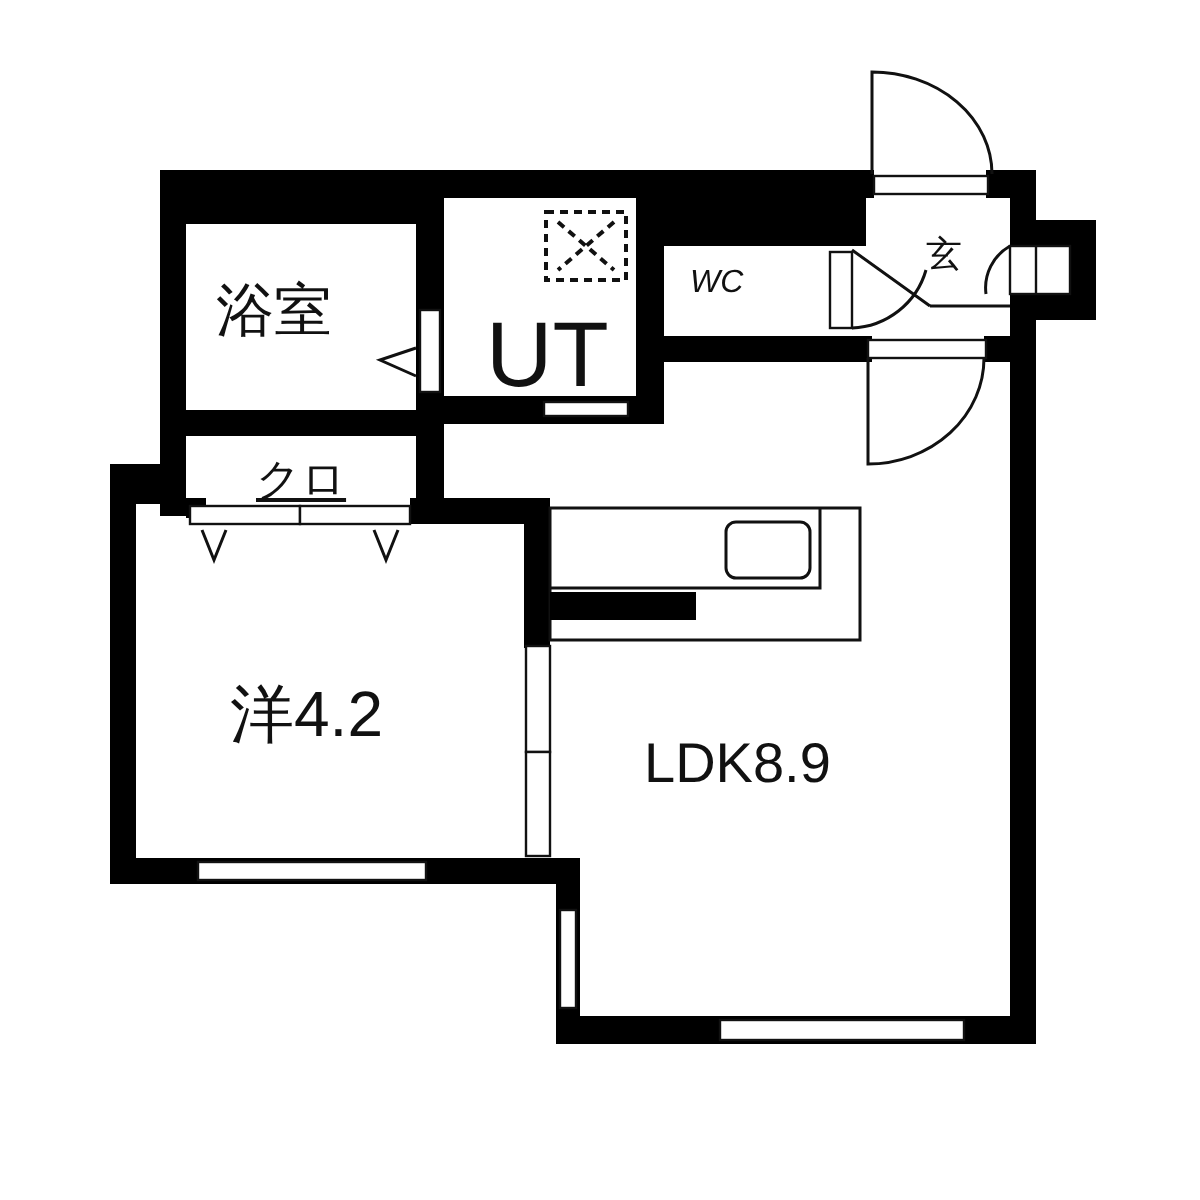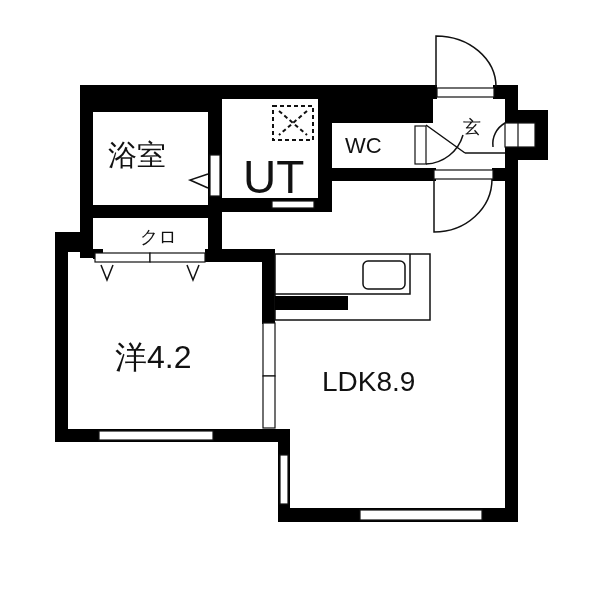--- a/index.html
+++ b/index.html
@@ -1,23 +1,23 @@
 <!DOCTYPE html>
 <html><head>
 <meta charset="utf-8">
 <style>
   html, body { margin:0; padding:0; background:#ffffff; }
   body { width:600px; height:600px; position:relative; overflow:hidden; font-family:"Liberation Sans", sans-serif; }
   .plan { position:absolute; left:0; top:0; width:600px; height:600px; }
   .label { position:absolute; color:#111; white-space:nowrap; font-family:"Liberation Sans", "DejaVu Sans", sans-serif; }
   .lbl-bath { left:108px; top:136px; font-size:29px; }
   .lbl-ut { left:243px; top:150px; font-size:46px; }
-  .lbl-wc { left:345px; top:133px; font-size:22px; }
+  .lbl-wc { left:345px; top:133px; font-size:16px;font-style:italic; }
   .lbl-genkan { left:463px; top:115px; font-size:18px; }
-  .lbl-closet { left:140px; top:225px; font-size:18px; }
+  .lbl-closet { left:128px; top:225px; font-size:22px;text-decoration:underline; }
   .lbl-western { left:115px; top:336px; font-size:32px;text-align:center; }
   .lbl-ldk { left:322px; top:366px; font-size:28px; }
 </style>
 </head>
 <body>
 
 <svg class="plan" viewBox="0 0 600 600" width="600" height="600" xmlns="http://www.w3.org/2000/svg">
 
   <g fill="#000">
 

